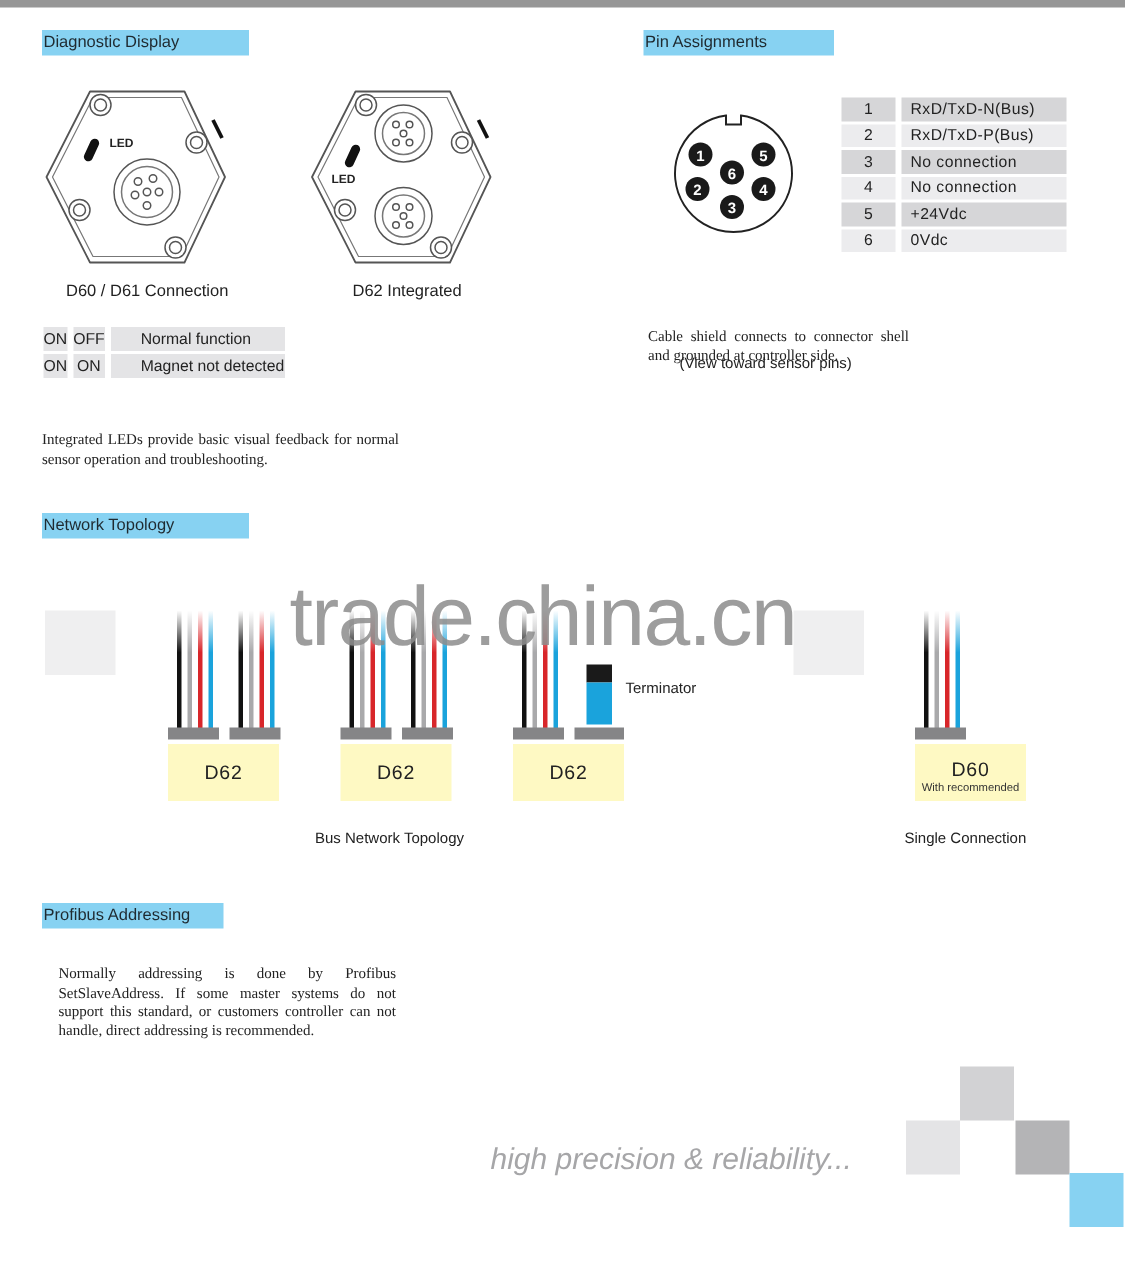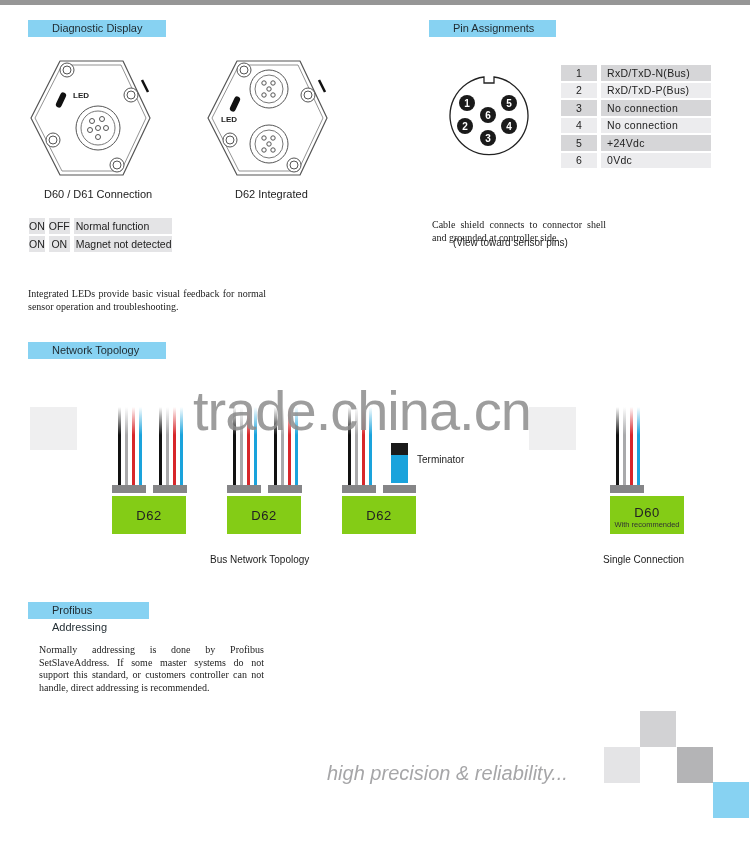--- a/index.html
+++ b/index.html
@@ -1,33 +1,33 @@
 <!DOCTYPE html>
 <html><head>
 <meta charset="utf-8">
 <style>
   *{box-sizing:border-box;margin:0;padding:0;}
   body{width:750px;height:850px;background:#fff;position:relative;overflow:hidden;font-family:"Liberation Sans",sans-serif;color:#222;}
   .topbar{position:absolute;left:0;top:0;width:750px;height:5px;background:#969696;}
-  .section-tag{position:absolute;height:17px;background:#87d2f2;font-size:11px;line-height:17px;padding-left:24px;color:#1f2a30;}
+  .section-tag{position:absolute;height:17px;background:#87d2f2;font-size:11px;line-height:17px;padding-left:1px;color:#1f2a30;}
   .abs{position:absolute;}
   .caption{position:absolute;font-size:11px;color:#222;}
   .para{position:absolute;font-size:10px;line-height:12.5px;color:#222;text-align:justify;font-family:Liberation Serif, serif;}
   table.led{position:absolute;border-collapse:separate;border-spacing:4px 2px;font-size:10.5px;}
   table.led td{height:16px;text-align:center;background:#e4e4e6;color:#222;}
   table.led tr.hd td{background:#cdcdcf;}
-  table.led td.desc{text-align:left;padding-left:2px;}
+  table.led td.desc{text-align:left;padding-left:20px;}
   table.led tr.hd td.desc{text-align:center;padding-left:0;}
   table.pins{position:absolute;border-collapse:separate;border-spacing:4px 2px;font-size:10.5px;}
   table.pins td{height:15.5px;}
   table.pins td.num{width:36px;text-align:center;}
   table.pins td.label{width:110px;padding-left:6px;letter-spacing:0.3px;}
   table.pins tr:nth-child(odd) td{background:#d6d6d8;}
   table.pins tr:nth-child(even) td{background:#ececee;}
-  .dev{position:absolute;background:#84cc16;text-align:center;color:#222;}
+  .dev{position:absolute;background:#fef9c3;text-align:center;color:#222;}
   .dev .name{font-size:13px;letter-spacing:0.5px;}
   .dev .sub{font-size:7.5px;color:#333;}
   .plate{position:absolute;height:8px;background:#858587;}
   .wire{position:absolute;width:3px;}
   .watermark{position:absolute;left:193px;top:378px;font-size:56px;color:#8c8c8c;opacity:0.85;letter-spacing:-1px;font-family:"Liberation Sans",sans-serif;}
   .ghost{position:absolute;background:#efeff0;}
   .tagline{position:absolute;left:327px;top:762px;font-size:20px;font-style:italic;color:#a6a6a8;}
   .sq{position:absolute;width:36px;height:36px;}
 </style>
 </head>

